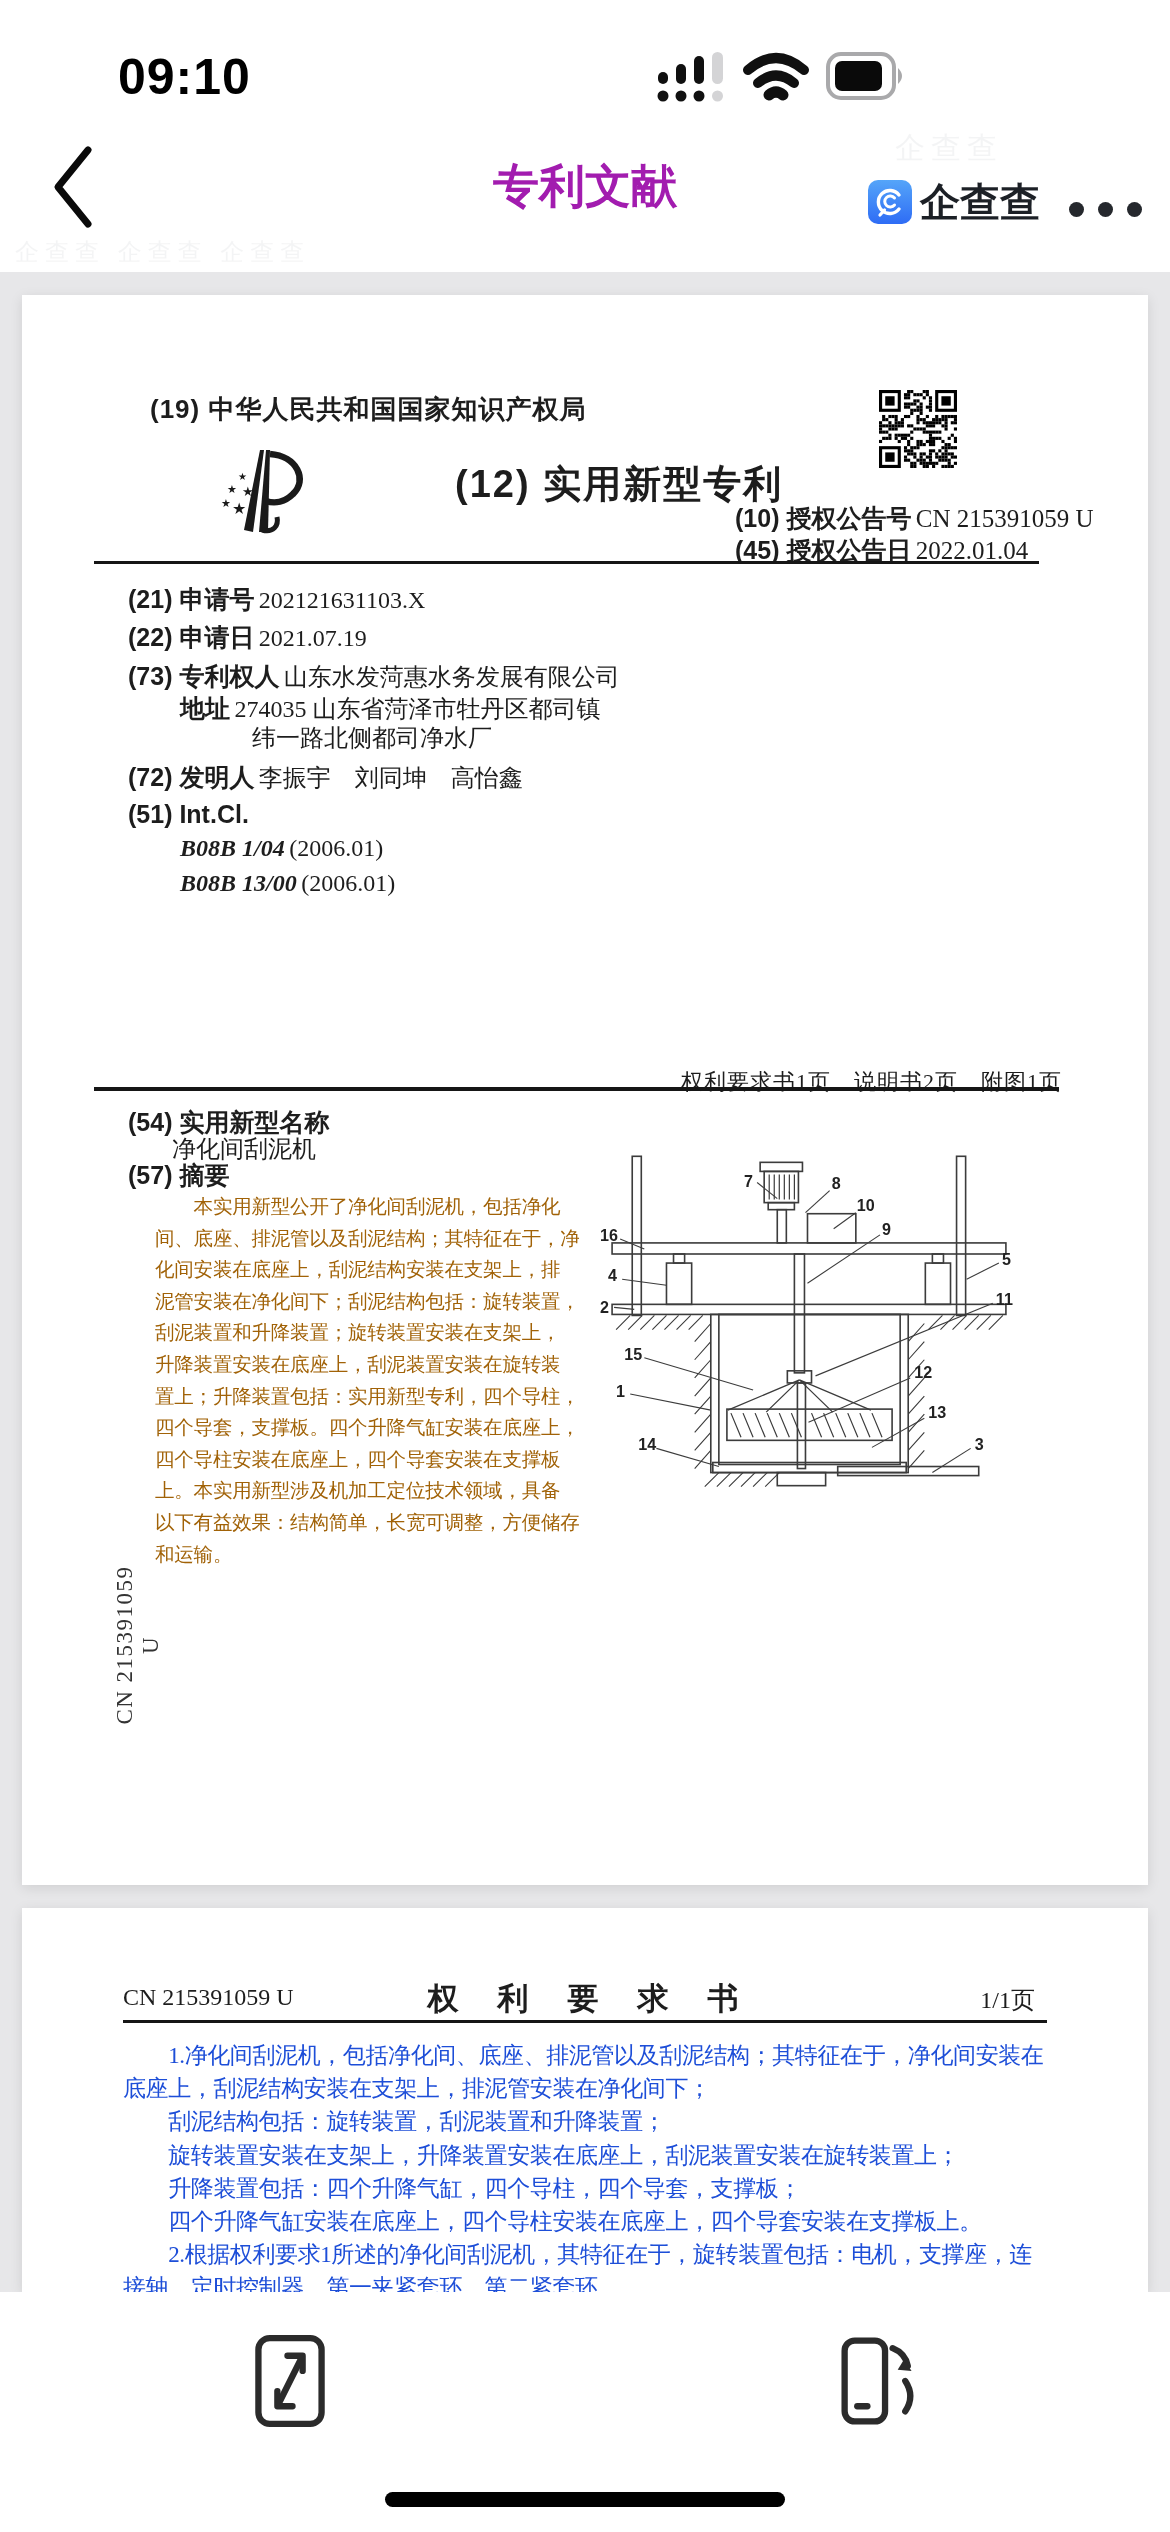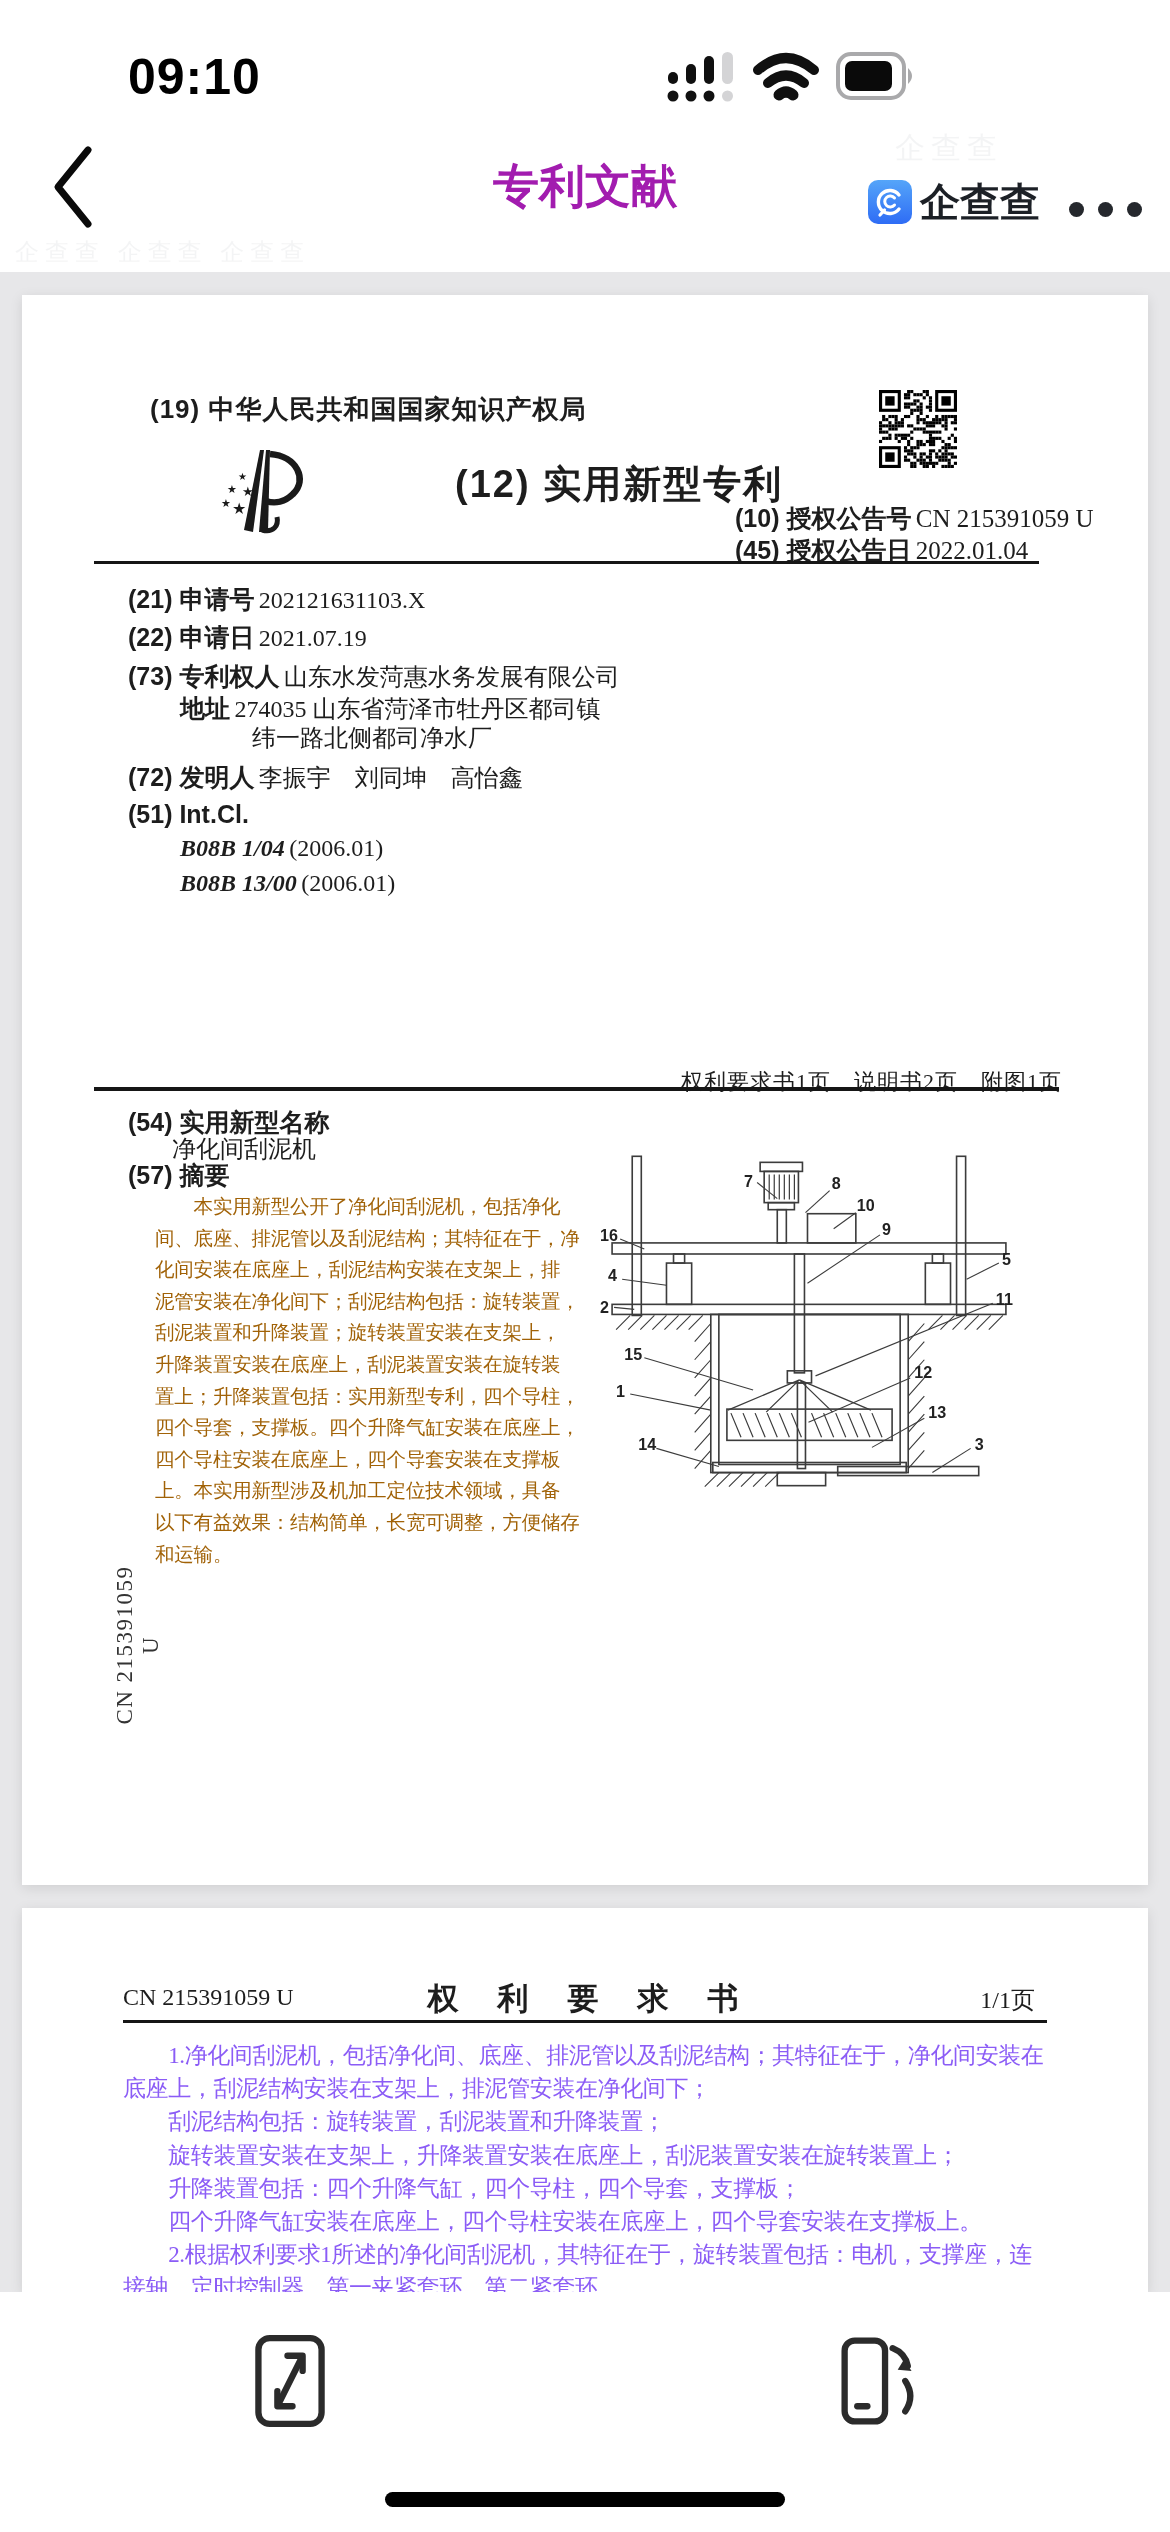--- a/index.html
+++ b/index.html
@@ -3,21 +3,21 @@
 <meta charset="utf-8">
 <style>
   * { margin:0; padding:0; box-sizing:border-box; }
   html,body { background:#000; }
   .screen{
     position:relative; width:1170px; height:2532px; background:#ffffff;
     font-family:"Liberation Sans", sans-serif; overflow:hidden; margin:0 auto;
     color:#111;
   }
   
-  .statusbar{ position:absolute; left:10px; top:0; width:986px; height:120px; background:#fff; z-index:30; }
+  .statusbar{ position:absolute; left:0; top:0; width:986px; height:120px; background:#fff; z-index:30; }
   .time{ position:absolute; left:118px; top:48px; font-size:50px; font-weight:700; letter-spacing:1px; color:#000; }
   .sicons{ position:absolute; right:80px; top:52px; width:270px; height:52px; }
   
   .navbar{ position:absolute; left:0; top:120px; width:1170px; height:152px; background:#fff; z-index:30; }
   .back{ position:absolute; left:44px; top:22px; width:60px; height:90px; cursor:pointer; }
   .nav-title{ position:absolute; left:0; top:36px; width:100%; text-align:center; font-size:46px; font-weight:700; color:#a21caf; }
   .brand{ position:absolute; left:868px; top:58px; height:48px; display:flex; align-items:center; cursor:pointer; }
   .brand-icon{ width:44px; height:44px; }
   .brand-name{ font-size:40px; font-weight:600; color:#1c2026; margin-left:8px; }
   .dots{ position:absolute; right:28px; top:82px; display:flex; gap:14px; }
@@ -54,21 +54,21 @@
   .side-code{ position:absolute; left:33px; top:1324px; width:165px; text-align:center;
     transform:rotate(-90deg); font-size:23px; letter-spacing:1.5px; color:#333;
     font-family:"Liberation Serif","DejaVu Serif",serif; }
   
   .p2-code{ left:101px; top:76px; font-size:24px; }
   .p2-title{ left:0; top:70px; width:100%; text-align:center; font-size:31px; font-weight:700; letter-spacing:4px; }
   .p2-page{ right:113px; top:76px; font-size:24px; }
   .rule3{ left:101px; top:112px; width:924px; height:3px; }
   .claims{ position:absolute; left:101px; top:131px; width:925px; }
   .claims div{ white-space:nowrap; font-family:"Liberation Serif","DejaVu Serif",serif;
-    font-size:23px; letter-spacing:-0.4px; line-height:33.2px; color:#8b5cf6; }
+    font-size:23px; letter-spacing:-0.4px; line-height:33.2px; color:#1d4ed8; }
   
   .footer{ position:absolute; left:0; top:2292px; width:1170px; height:240px; background:#fff; z-index:25; }
   .fbtn{ position:absolute; top:34px; width:110px; height:110px; cursor:pointer; display:flex; align-items:center; justify-content:center; }
   .fbtn.left{ left:235px; } .fbtn.right{ left:825px; }
   .homebar{ position:absolute; left:385px; top:200px; width:400px; height:15px; border-radius:8px; background:#000; }
   svg text{ font-family:"Liberation Sans",sans-serif; }
 </style>
 </head>
 <body>
 

